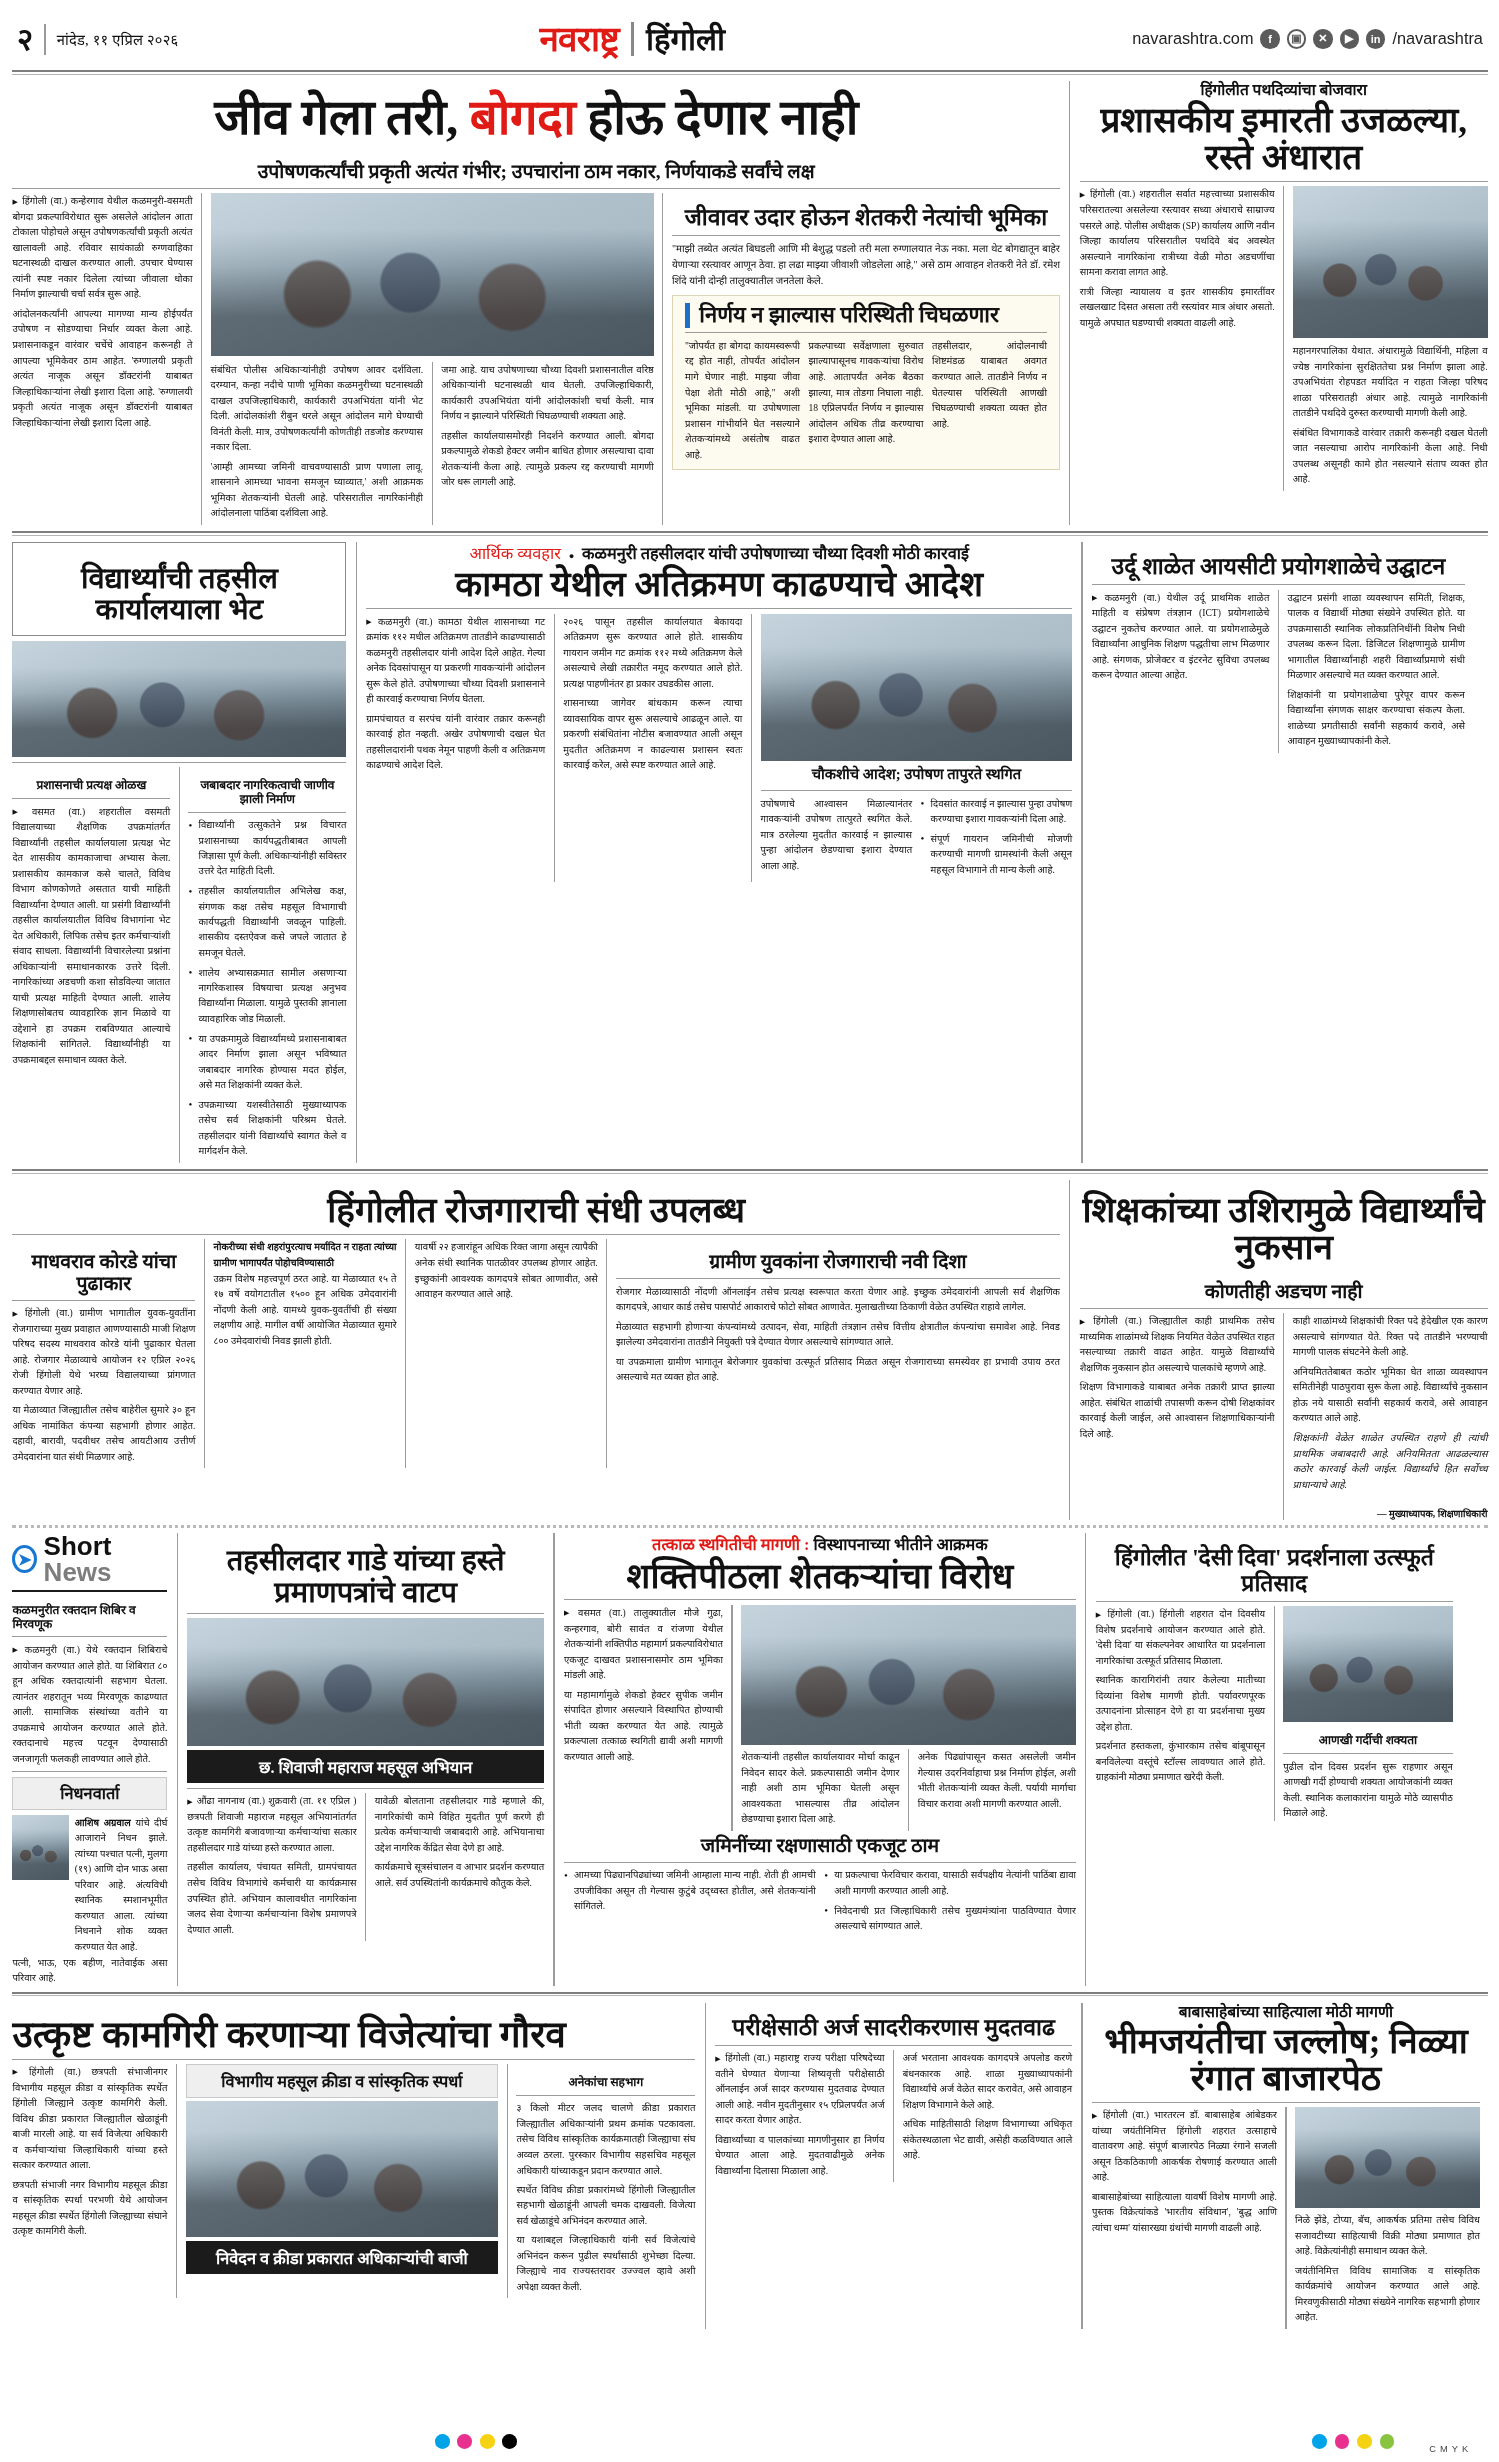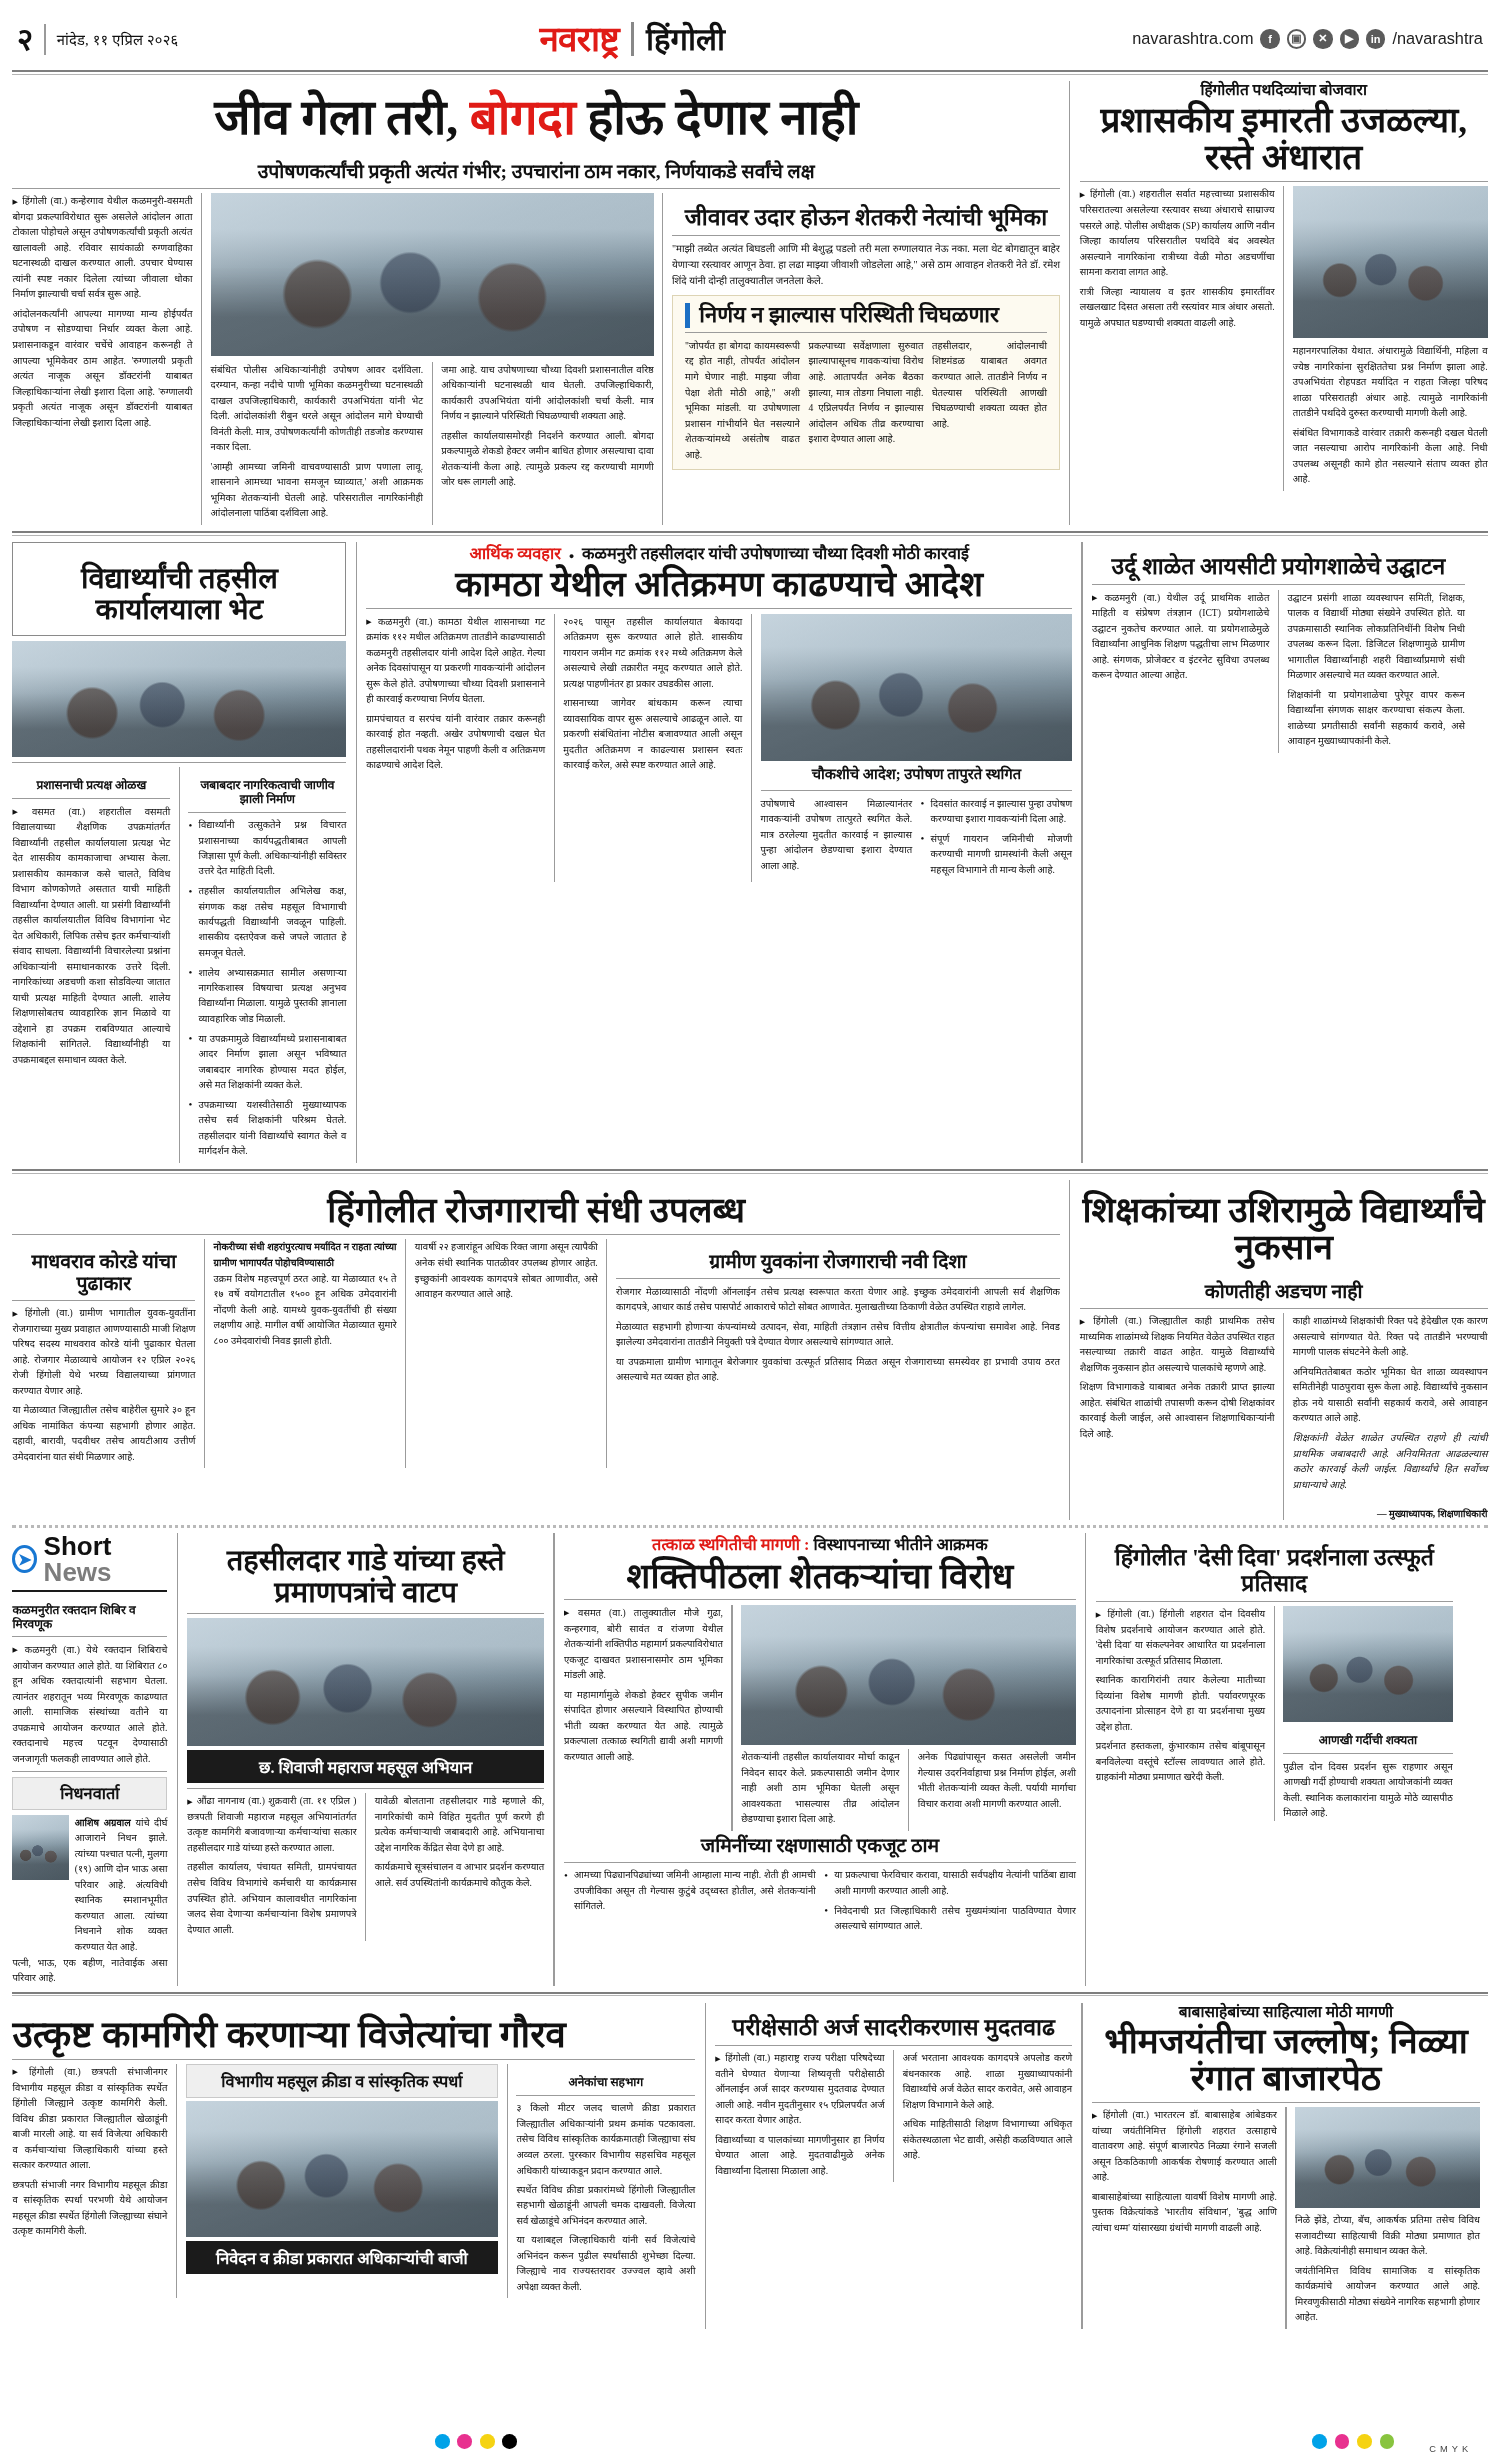--- a/index.html
+++ b/index.html
@@ -30,21 +30,21 @@
          font-family:"Liberation Sans", sans-serif; font-size:11px; font-weight:700; }
   .soc.ring { background:#fff; border:2.3px solid #5b5b5b; color:#5b5b5b; }
   .mh-handle { font-size:16.3px; font-family:"Liberation Sans", sans-serif; color:#222; }
   .rule-double { border-top:2.3px solid #7e7e7e; border-bottom:1.6px solid #b5b5b5; height:4.7px; margin:3.1px 0 6.2px; }
   .rule-thin { border-top:1.2px solid #9b9b9b; height:0.8px; margin:4.7px 0; }
   .rule-dotted { border-top:3.1px dotted #b9b9b9; height:0.8px; margin:5.4px 0; }
 
   
   h1,h2,h3,h4 { font-weight:700; line-height:1.04;margin-top:12px; }
   .kicker { font-size:15.5px; text-align:center; font-weight:600; line-height:1.15; }
-  .kicker-red { color:#e01b16; font-weight:700; }
+  .kicker-red { color:#e01b16; font-weight:400; }
   .hl-xxl { font-size:49px; text-align:center; letter-spacing:-0.4px; }
   .hl-xl  { font-size:35px; text-align:center; line-height:1.06; }
   .hl-lg  { font-size:29px; text-align:center; line-height:1.08; }
   .hl-md  { font-size:23px; text-align:center; line-height:1.1; }
   .hl-sm  { font-size:19.4px; text-align:center; line-height:1.12; }
   .red { color:#e01b16; }
   .subhead { font-size:19.4px; text-align:center; font-weight:700; line-height:1.15; }
   .body-txt { font-size:9.6px; line-height:1.62; text-align:justify; text-justify:inter-word; hyphens:auto; }
   .body-txt p { margin-bottom:3.9px; }
   .arrowbul::before { content:"\25B6"; font-size:7px; margin-right:3.1px; vertical-align:0.8px; }
@@ -174,21 +174,21 @@
 
         <div style="width:388px;">
           <h3 class="hl-md">जीवावर उदार होऊन शेतकरी नेत्यांची भूमिका</h3>
           <div class="rule-thin"></div>
           <div class="body-txt" style="font-size:10px;">"माझी तब्येत अत्यंत बिघडली आणि मी बेशुद्ध पडलो तरी मला रुग्णालयात नेऊ नका. मला थेट बोगद्यातून बाहेर येणाऱ्या रस्त्यावर आणून ठेवा. हा लढा माझ्या जीवाशी जोडलेला आहे," असे ठाम आवाहन शेतकरी नेते डॉ. रमेश शिंदे यांनी दोन्ही तालुक्यातील जनतेला केले.</div>
           <div class="tintbox" style="margin-top:5.4px;">
             <div class="barhead">निर्णय न झाल्यास परिस्थिती चिघळणार</div>
             <div class="rule-thin"></div>
             <div class="cols">
               <div class="col body-txt">"जोपर्यंत हा बोगदा कायमस्वरूपी रद्द होत नाही, तोपर्यंत आंदोलन मागे घेणार नाही. माझ्या जीवा पेक्षा शेती मोठी आहे," अशी भूमिका मांडली. या उपोषणाला प्रशासन गांभीर्याने घेत नसल्याने शेतकऱ्यांमध्ये असंतोष वाढत आहे.</div>
-              <div class="col body-txt">प्रकल्पाच्या सर्वेक्षणाला सुरुवात झाल्यापासूनच गावकऱ्यांचा विरोध आहे. आतापर्यंत अनेक बैठका झाल्या, मात्र तोडगा निघाला नाही. 4 एप्रिलपर्यंत निर्णय न झाल्यास आंदोलन अधिक तीव्र करण्याचा इशारा देण्यात आला आहे.</div>
+              <div class="col body-txt">प्रकल्पाच्या सर्वेक्षणाला सुरुवात झाल्यापासूनच गावकऱ्यांचा विरोध आहे. आतापर्यंत अनेक बैठका झाल्या, मात्र तोडगा निघाला नाही. 18 एप्रिलपर्यंत निर्णय न झाल्यास आंदोलन अधिक तीव्र करण्याचा इशारा देण्यात आला आहे.</div>
               <div class="col body-txt">तहसीलदार, आंदोलनाची शिष्टमंडळ याबाबत अवगत करण्यात आले. तातडीने निर्णय न घेतल्यास परिस्थिती आणखी चिघळण्याची शक्यता व्यक्त होत आहे.</div>
             </div>
           </div>
         </div>
       </div>
     </div>
 
     <div class="vline"></div>
 
     <div class="lead-right">

